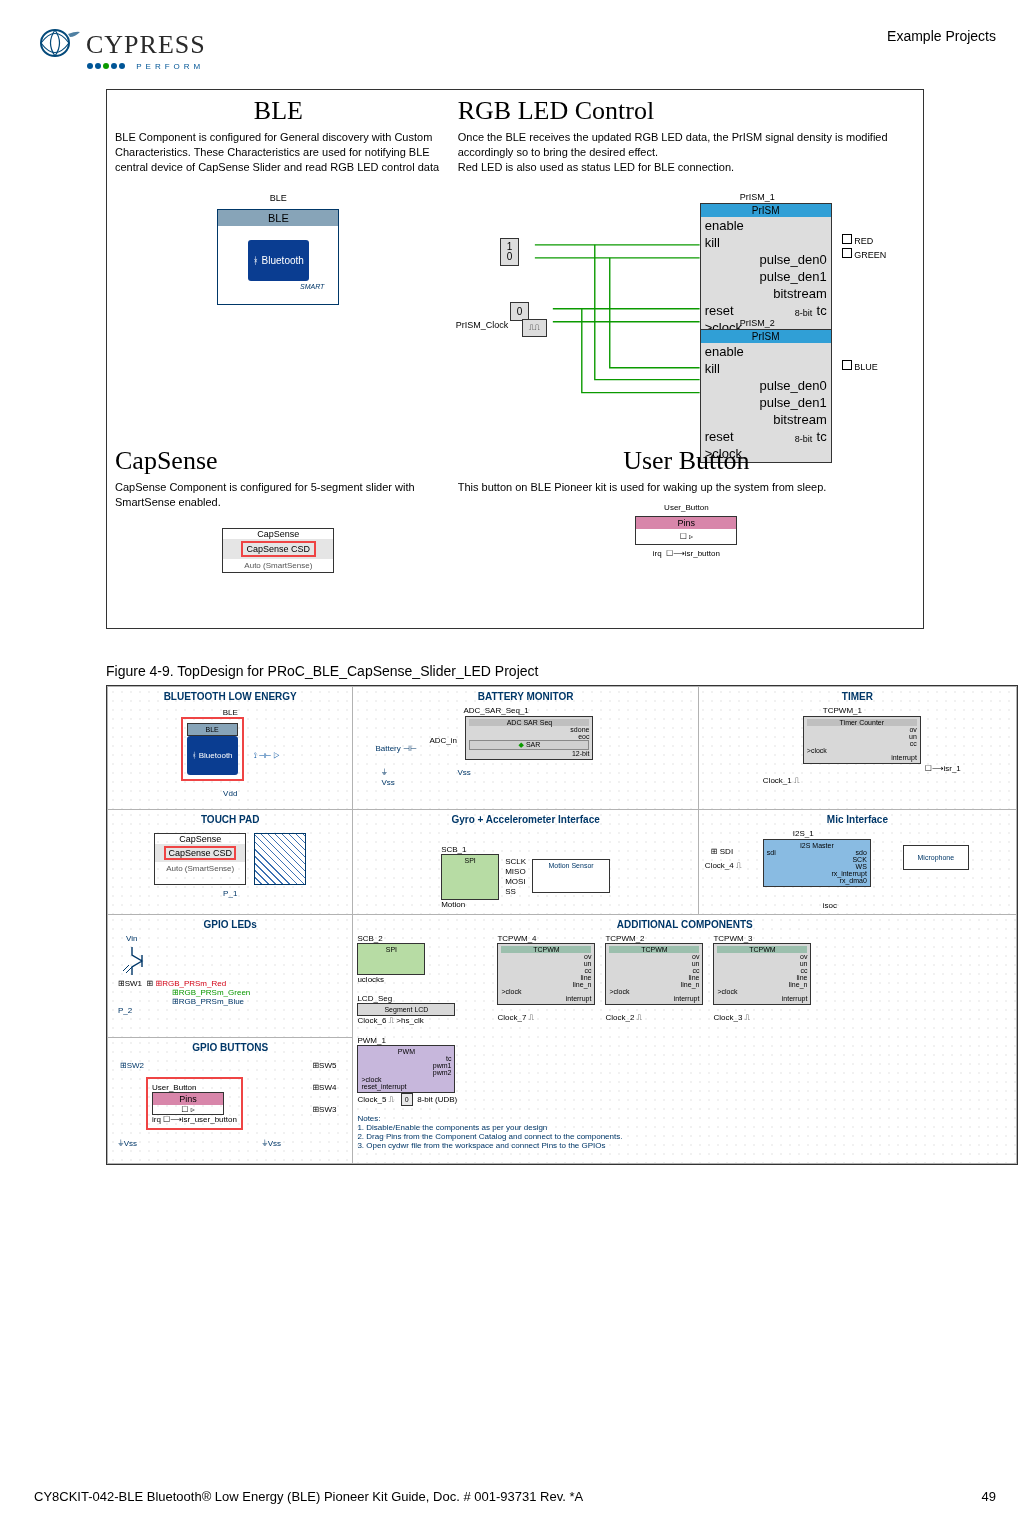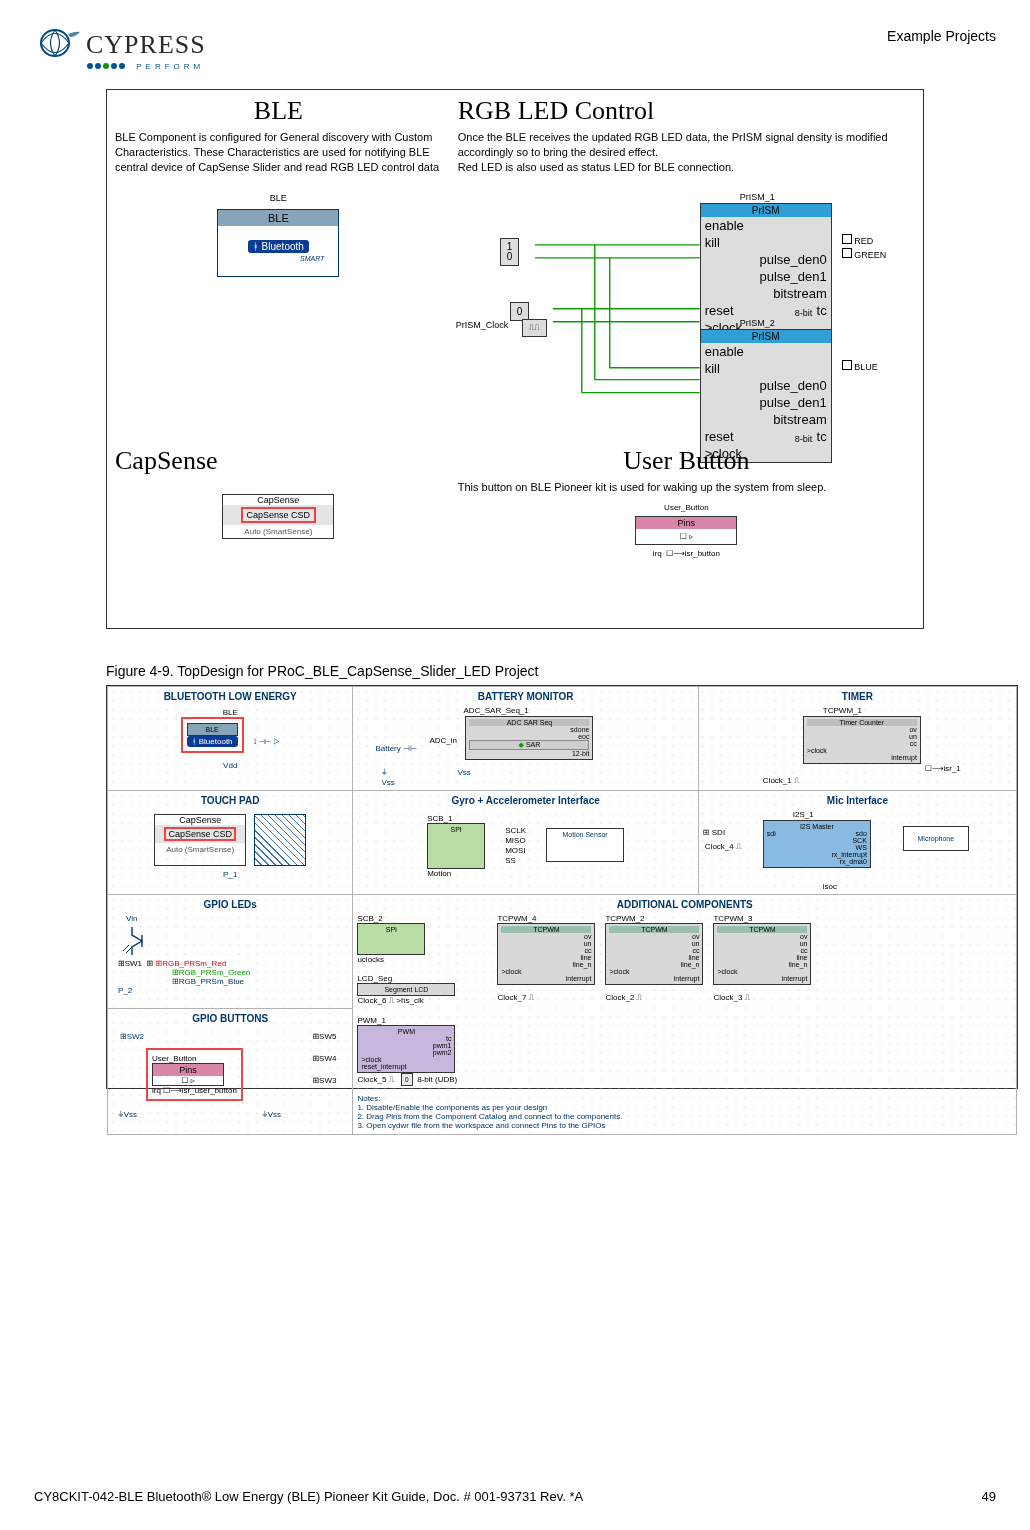--- a/index.html
+++ b/index.html
@@ -14,24 +14,24 @@
   .figure{border:1px solid #333;margin-left:72px;box-sizing:border-box}
   .fig48{width:818px;height:540px;display:grid;grid-template-columns:42% 58%;grid-template-rows:45% 20% 35%}
   .fig48 .cell{border:0;padding:6px 8px;font-size:11px;position:relative}
   .cell h2{font-family:"Times New Roman",serif;font-size:26px;margin:0 0 4px 0;font-weight:normal}
   .sub{font-size:11px;line-height:15px}
   .blk{display:inline-block;background:#ddd;border:1px solid #333;padding:3px 6px;font-size:10px}
   .comp-title{font-size:9px;text-align:center}
   .comp-box{border:1px solid #003768;background:#fff;width:120px;margin:6px auto}
   .comp-box .bar{background:#87a4b8;font-size:11px;text-align:center;padding:2px 0}
   .comp-box .body{padding:14px;text-align:center;font-size:10px}
-  .bt-logo{display:inline-block;background:#0a3d91;color:#fff;font-size:10px;padding:1px 5px;border-radius:3px}
+  .bt-logo{display:inline-block;background:#0a3d91;color:#fff;font-size:10px;padding:15px 5px;border-radius:3px}
   .footer{position:absolute;bottom:26px;left:34px;right:34px;display:flex;justify-content:space-between;font-size:13px;color:#000}
   
-  .fig49{width:912px;height:404px;font-size:8px}
+  .fig49{width:912px;height:480px;font-size:8px}
   .fig49 table{width:100%;height:100%;border-collapse:collapse}
   .fig49 td{border:1px solid #b2b2b2;padding:4px;vertical-align:top;position:relative}
   .sec-title{font-size:10px;text-align:center;color:#003768;font-weight:bold;margin-bottom:4px}
   .dotgrid{background-image:radial-gradient(#c5c5c5 0.6px, transparent 0.6px);background-size:9px 9px}
   .mini{border:1px solid #333;font-size:7px;padding:2px 3px;background:#e9e9e9;display:inline-block}
   .mini.grey{background:#d8d8d8}
   .note-list{font-size:8px;color:#003768}
   
   .prism{position:absolute;border:1px solid #333;background:#ddd;width:130px}
   .prism .hdr{background:#309fd6;color:#000;font-size:10px;text-align:center;padding:1px 0}
@@ -172,20 +172,21 @@
         <div class="row">
             <span>&gt;<span>clock</span></span>
           </div>
       </div>
       <div class="lbl-sm" style="left:392px;top:270px"><span class="pin"></span> <span>BLUE</span></div>
       <div class="lbl-sm" style="left:345px;top:344px">8-bit</div>
     </div>
 
     <div class="cell" style="grid-row:3">
       <h2>CapSense</h2>
+      <div class="sub">CapSense Component is configured for 5-segment slider with SmartSense enabled.</div>
       <div class="capsense-box" style="margin-top:18px">
         <div class="t">CapSense</div>
         <div class="m"><span class="redbox" style="padding:1px 4px">CapSense CSD</span></div>
         <div class="b">Auto (SmartSense)</div>
       </div>
     </div>
 
     <div class="cell" style="grid-row:3">
       <h2 style="text-align:center">User Button</h2>
       <div class="sub">This button on BLE Pioneer kit is used for waking up the system from sleep.</div>
@@ -259,21 +260,21 @@
               <div class="t">CapSense</div>
               <div class="m"><span class="redbox" style="padding:0 2px">CapSense CSD</span></div>
               <div class="b">Auto (SmartSense)</div>
             </div>
             <div style="width:50px;height:50px;border:1px solid #003768;background:repeating-linear-gradient(45deg,#fff,#fff 4px,#3d72b3 4px,#3d72b3 5px),repeating-linear-gradient(-45deg,transparent,transparent 4px,#3d72b3 4px,#3d72b3 5px)"></div>
           </div>
           <div class="tiny" style="text-align:center;color:#003768;margin-top:4px">P_1</div>
         </td>
         <td class="dotgrid">
           <div class="sec-title">Gyro + Accelerometer Interface</div>
-          <div style="display:flex;justify-content:center;gap:20px;margin-top:8px">
+          <div style="display:flex;justify-content:center;gap:6px;margin-top:20px">
             <div>
               <div class="tiny">SCB_1</div>
               <div class="mini grey" style="width:50px;height:40px;background:#b7dca4;text-align:center">SPI</div>
               <div class="tiny">Motion</div>
             </div>
             <div class="tiny" style="margin-top:12px;line-height:10px">
                   <div>SCLK</div>
                   <div>MISO</div>
                   <div>MOSI</div>
                   <div>SS</div>
@@ -286,21 +287,21 @@
           <div style="position:relative;height:80px">
             <div class="tiny" style="position:absolute;left:90px;top:0">I2S_1</div>
             <div class="mini" style="position:absolute;left:60px;top:10px;width:100px;background:#89bbe2">
               <div style="text-align:center">I2S Master</div>
               <div><span>sdi</span><span style="float:right">sdo</span></div>
               <div style="text-align:right"><span>SCK</span></div>
               <div style="text-align:right"><span>WS</span></div>
               <div style="text-align:right"><span>rx_interrupt</span></div>
               <div style="text-align:right"><span>rx_dma0</span></div>
             </div>
-            <div class="tiny" style="position:absolute;left:0;top:18px">⊞ <span style="text-transform:uppercase">sdi</span></div>
+            <div class="tiny" style="position:absolute;left:8px;top:18px">⊞ <span style="text-transform:uppercase">sdi</span></div>
             <div class="tiny" style="position:absolute;left:2px;top:32px"><span>Clock_4</span> ⎍</div>
             <div class="mini" style="position:absolute;left:200px;top:16px;width:60px;background:#fff;color:#003768;text-align:center;padding:8px 2px">Microphone</div>
             <div class="tiny" style="position:absolute;left:120px;top:72px">isoc</div>
           </div>
         </td>
       </tr>
       <tr style="height:26%">
         <td class="dotgrid">
           <div class="sec-title">GPIO LEDs</div>
           <div class="tiny" style="color:#003768;margin-left:14px">Vin</div>

